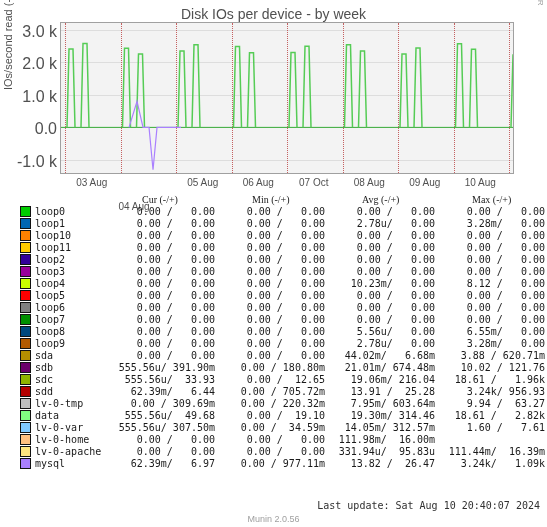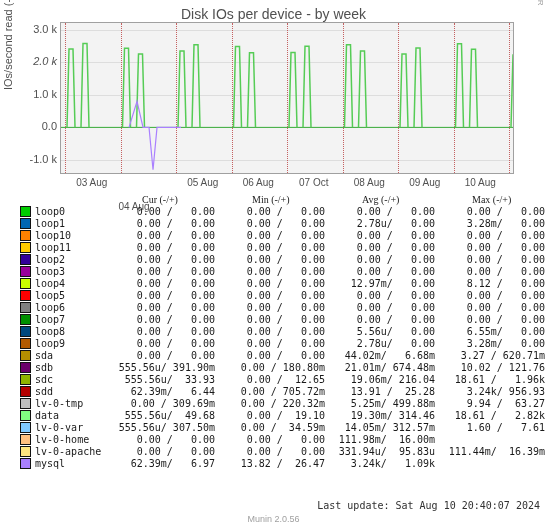--- a/index.html
+++ b/index.html
@@ -70,21 +70,21 @@
     top: 0; height: 100%;
     width: 0;
     border-left: 1px dotted #c46060;
   }
   .plot svg { position: absolute; left:0; top:0; }
   .ytick {
     position: absolute;
     right: 490px;
     width: 40px;
     text-align: right;
-    font-size: 11px;
+    font-size: 16px;
     color: #505050;
   }
   .xtick {
     position: absolute;
     top: 177px;
     font-size: 10px;
     color: #505050;
     transform: translateX(-50%);
     white-space: nowrap;
   }
@@ -186,21 +186,21 @@
       <path d="M 464 104.34782608695652 L 466 26.950120109333312 L 470 26.950120109333312 L 472 104.34782608695652" stroke="#55cc55" stroke-width="1.5" fill="none"></path>
       <path d="M 0 104.34782608695652 L 452 104.34782608695652" stroke="#55cc55" stroke-width="1" fill="none"></path>
       <path d="M 68.025 104.34782608695652 L 76.025 78.26086956521739 L 82.025 104.34782608695652 L 88.025 104.34782608695652 L 92.025 146.7391304347826 L 96.025 104.34782608695652 L 120.025 104.34782608695652" stroke="#aa80ff" stroke-width="1.2" fill="none"></path>
     </svg>
 </div>
 
 <div id="yticks">
     <div class="ytick" style="top: 152.957px;">-1.0 k</div>
     <div class="ytick" style="top: 120.348px;">0.0</div>
     <div class="ytick" style="top: 87.7391px;">1.0 k</div>
-    <div class="ytick" style="top: 55.1304px; font-style: italic;">2.0 k</div>
+    <div class="ytick" style="top: 55.1304px;">2.0 k</div>
     <div class="ytick" style="top: 22.5217px;">3.0 k</div>
   </div>
 <div id="xticks">
     <div class="xtick" style="left: 91.75px;">03 Aug</div>
     <div class="xtick" style="left: 134px; margin-top: 24px;">04 Aug</div>
     <div class="xtick" style="left: 202.75px;">05 Aug</div>
     <div class="xtick" style="left: 258.25px;">06 Aug</div>
     <div class="xtick" style="left: 313.75px;">07 Oct</div>
     <div class="xtick" style="left: 369.25px;">08 Aug</div>
     <div class="xtick" style="left: 424.75px;">09 Aug</div>
@@ -212,32 +212,32 @@
 <div class="legend-header" style="left:350px">Avg (-/+)</div>
 <div class="legend-header" style="left:460px">Max (-/+)</div>
 
 <div class="legend" id="legend">
     <div class="legend-row"><span class="swatch" style="background: rgb(0, 204, 0);"></span><span class="col-name">loop0</span><span class="col-val">0.00 /   0.00</span><span class="col-val">0.00 /   0.00</span><span class="col-val">0.00 /   0.00</span><span class="col-val">0.00 /   0.00</span></div>
     <div class="legend-row"><span class="swatch" style="background: rgb(0, 102, 179);"></span><span class="col-name">loop1</span><span class="col-val">0.00 /   0.00</span><span class="col-val">0.00 /   0.00</span><span class="col-val">2.78u/   0.00</span><span class="col-val">3.28m/   0.00</span></div>
     <div class="legend-row"><span class="swatch" style="background: rgb(255, 128, 0);"></span><span class="col-name">loop10</span><span class="col-val">0.00 /   0.00</span><span class="col-val">0.00 /   0.00</span><span class="col-val">0.00 /   0.00</span><span class="col-val">0.00 /   0.00</span></div>
     <div class="legend-row"><span class="swatch" style="background: rgb(255, 204, 0);"></span><span class="col-name">loop11</span><span class="col-val">0.00 /   0.00</span><span class="col-val">0.00 /   0.00</span><span class="col-val">0.00 /   0.00</span><span class="col-val">0.00 /   0.00</span></div>
     <div class="legend-row"><span class="swatch" style="background: rgb(51, 0, 153);"></span><span class="col-name">loop2</span><span class="col-val">0.00 /   0.00</span><span class="col-val">0.00 /   0.00</span><span class="col-val">0.00 /   0.00</span><span class="col-val">0.00 /   0.00</span></div>
     <div class="legend-row"><span class="swatch" style="background: rgb(153, 0, 153);"></span><span class="col-name">loop3</span><span class="col-val">0.00 /   0.00</span><span class="col-val">0.00 /   0.00</span><span class="col-val">0.00 /   0.00</span><span class="col-val">0.00 /   0.00</span></div>
-    <div class="legend-row"><span class="swatch" style="background: rgb(204, 255, 0);"></span><span class="col-name">loop4</span><span class="col-val">0.00 /   0.00</span><span class="col-val">0.00 /   0.00</span><span class="col-val">12.97m/   0.00</span><span class="col-val">8.12 /   0.00</span></div>
+    <div class="legend-row"><span class="swatch" style="background: rgb(204, 255, 0);"></span><span class="col-name">loop4</span><span class="col-val">0.00 /   0.00</span><span class="col-val">0.00 /   0.00</span><span class="col-val">10.23m/   0.00</span><span class="col-val">8.12 /   0.00</span></div>
     <div class="legend-row"><span class="swatch" style="background: rgb(255, 0, 0);"></span><span class="col-name">loop5</span><span class="col-val">0.00 /   0.00</span><span class="col-val">0.00 /   0.00</span><span class="col-val">0.00 /   0.00</span><span class="col-val">0.00 /   0.00</span></div>
     <div class="legend-row"><span class="swatch" style="background: rgb(128, 128, 128);"></span><span class="col-name">loop6</span><span class="col-val">0.00 /   0.00</span><span class="col-val">0.00 /   0.00</span><span class="col-val">0.00 /   0.00</span><span class="col-val">0.00 /   0.00</span></div>
     <div class="legend-row"><span class="swatch" style="background: rgb(0, 143, 0);"></span><span class="col-name">loop7</span><span class="col-val">0.00 /   0.00</span><span class="col-val">0.00 /   0.00</span><span class="col-val">0.00 /   0.00</span><span class="col-val">0.00 /   0.00</span></div>
     <div class="legend-row"><span class="swatch" style="background: rgb(0, 72, 125);"></span><span class="col-name">loop8</span><span class="col-val">0.00 /   0.00</span><span class="col-val">0.00 /   0.00</span><span class="col-val">5.56u/   0.00</span><span class="col-val">6.55m/   0.00</span></div>
     <div class="legend-row"><span class="swatch" style="background: rgb(179, 90, 0);"></span><span class="col-name">loop9</span><span class="col-val">0.00 /   0.00</span><span class="col-val">0.00 /   0.00</span><span class="col-val">2.78u/   0.00</span><span class="col-val">3.28m/   0.00</span></div>
-    <div class="legend-row"><span class="swatch" style="background: rgb(179, 143, 0);"></span><span class="col-name">sda</span><span class="col-val">0.00 /   0.00</span><span class="col-val">0.00 /   0.00</span><span class="col-val">44.02m/   6.68m</span><span class="col-val">3.27 / 620.71m</span></div>
+    <div class="legend-row"><span class="swatch" style="background: rgb(179, 143, 0);"></span><span class="col-name">sda</span><span class="col-val">0.00 /   0.00</span><span class="col-val">0.00 /   0.00</span><span class="col-val">44.02m/   6.68m</span><span class="col-val">3.88 / 620.71m</span></div>
     <div class="legend-row"><span class="swatch" style="background: rgb(107, 0, 107);"></span><span class="col-name">sdb</span><span class="col-val">555.56u/ 391.90m</span><span class="col-val">0.00 / 180.80m</span><span class="col-val">21.01m/ 674.48m</span><span class="col-val">10.02 / 121.76</span></div>
     <div class="legend-row"><span class="swatch" style="background: rgb(143, 179, 0);"></span><span class="col-name">sdc</span><span class="col-val">555.56u/  33.93</span><span class="col-val">0.00 /  12.65</span><span class="col-val">19.06m/ 216.04</span><span class="col-val">18.61 /   1.96k</span></div>
     <div class="legend-row"><span class="swatch" style="background: rgb(179, 0, 0);"></span><span class="col-name">sdd</span><span class="col-val">62.39m/   6.44</span><span class="col-val">0.00 / 705.72m</span><span class="col-val">13.91 /  25.28</span><span class="col-val">3.24k/ 956.93</span></div>
-    <div class="legend-row"><span class="swatch" style="background: rgb(190, 190, 190);"></span><span class="col-name">lv-0-tmp</span><span class="col-val">0.00 / 309.69m</span><span class="col-val">0.00 / 220.32m</span><span class="col-val">5.25m/ 499.88m</span><span class="col-val">9.94 /  63.27</span></div>
+    <div class="legend-row"><span class="swatch" style="background: rgb(190, 190, 190);"></span><span class="col-name">lv-0-tmp</span><span class="col-val">0.00 / 309.69m</span><span class="col-val">0.00 / 220.32m</span><span class="col-val">7.95m/ 603.64m</span><span class="col-val">9.94 /  63.27</span></div>
     <div class="legend-row"><span class="swatch" style="background: rgb(128, 255, 128);"></span><span class="col-name">data</span><span class="col-val">555.56u/  49.68</span><span class="col-val">0.00 /  19.10</span><span class="col-val">19.30m/ 314.46</span><span class="col-val">18.61 /   2.82k</span></div>
     <div class="legend-row"><span class="swatch" style="background: rgb(128, 201, 255);"></span><span class="col-name">lv-0-var</span><span class="col-val">555.56u/ 307.50m</span><span class="col-val">0.00 /  34.59m</span><span class="col-val">14.05m/ 312.57m</span><span class="col-val">1.60 /   7.61</span></div>
     <div class="legend-row"><span class="swatch" style="background: rgb(255, 192, 128);"></span><span class="col-name">lv-0-home</span><span class="col-val">0.00 /   0.00</span><span class="col-val">0.00 /   0.00</span><span class="col-val">111.98m/  16.00m</span></div>
     <div class="legend-row"><span class="swatch" style="background: rgb(255, 230, 128);"></span><span class="col-name">lv-0-apache</span><span class="col-val">0.00 /   0.00</span><span class="col-val">0.00 /   0.00</span><span class="col-val">331.94u/  95.83u</span><span class="col-val">111.44m/  16.39m</span></div>
-    <div class="legend-row"><span class="swatch" style="background: rgb(170, 128, 255);"></span><span class="col-name">mysql</span><span class="col-val">62.39m/   6.97</span><span class="col-val">13.82 /  26.47</span><span class="col-val">3.24k/   1.09k</span></div>
+    <div class="legend-row"><span class="swatch" style="background: rgb(170, 128, 255);"></span><span class="col-name">mysql</span><span class="col-val">62.39m/   6.97</span><span class="col-val">0.00 / 977.11m</span><span class="col-val">13.82 /  26.47</span><span class="col-val">3.24k/   1.09k</span></div>
   </div>
 
 <div class="footer-update">Last update: Sat Aug 10 20:40:07 2024</div>
 <div class="footer-version">Munin 2.0.56</div>
 
 </body></html>

